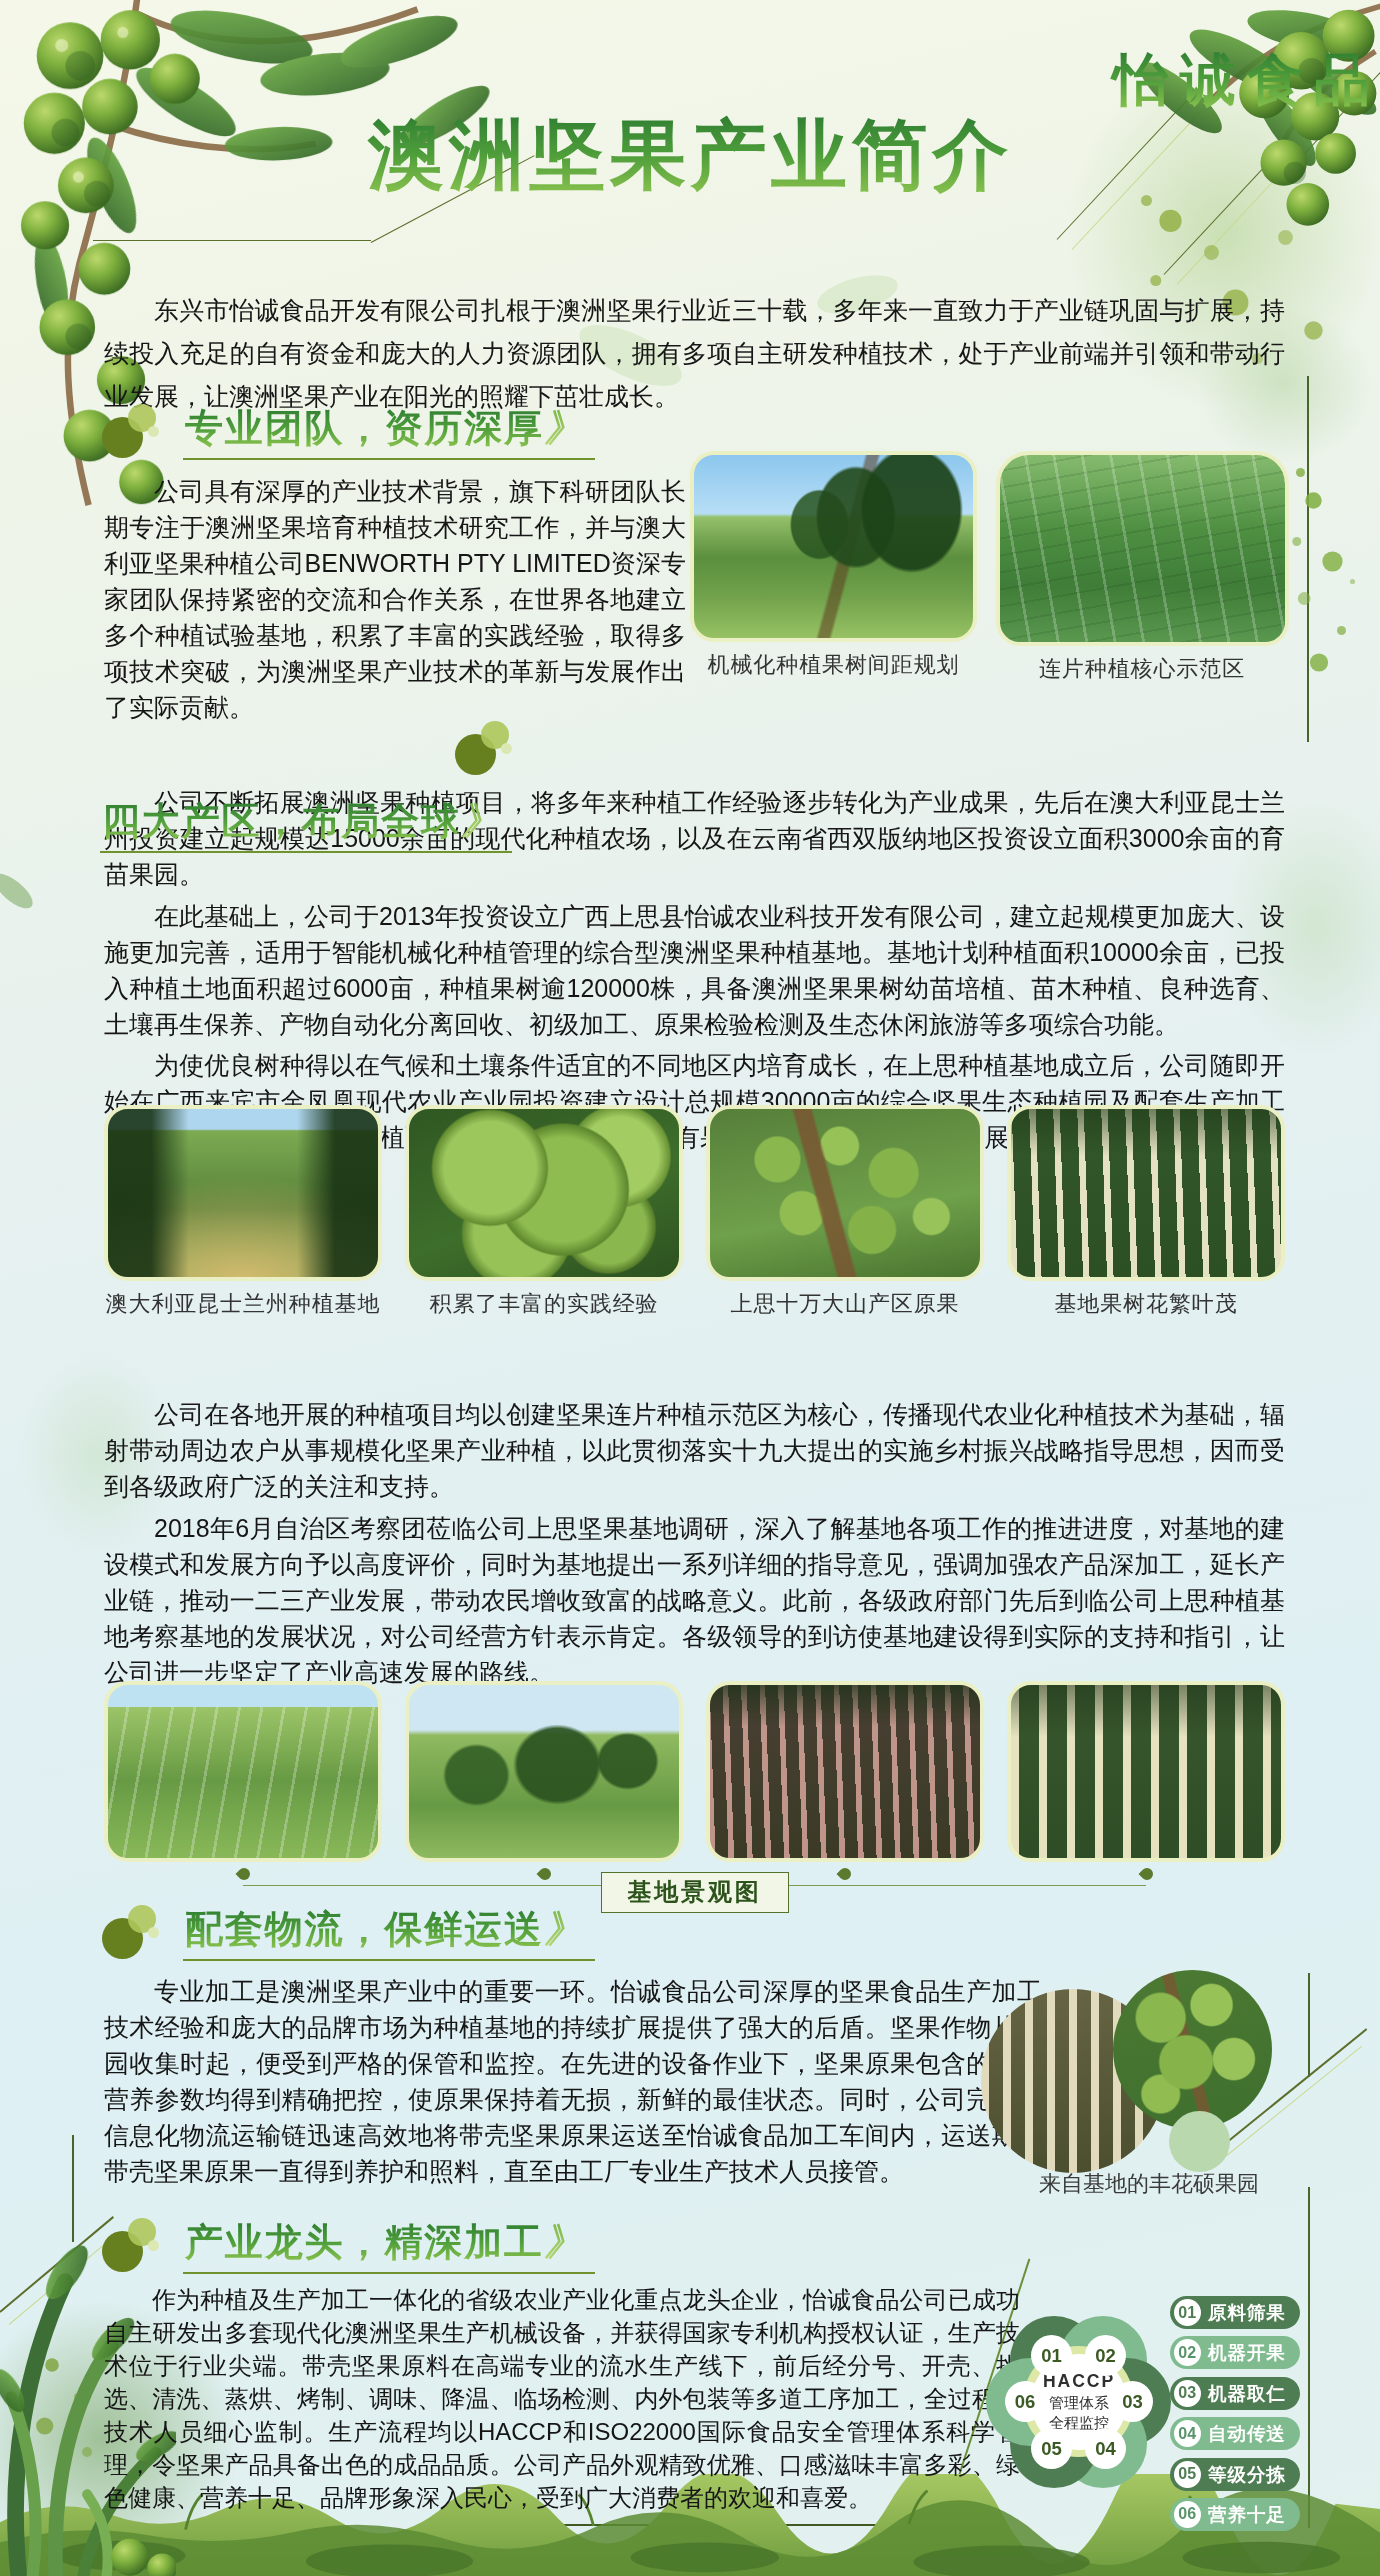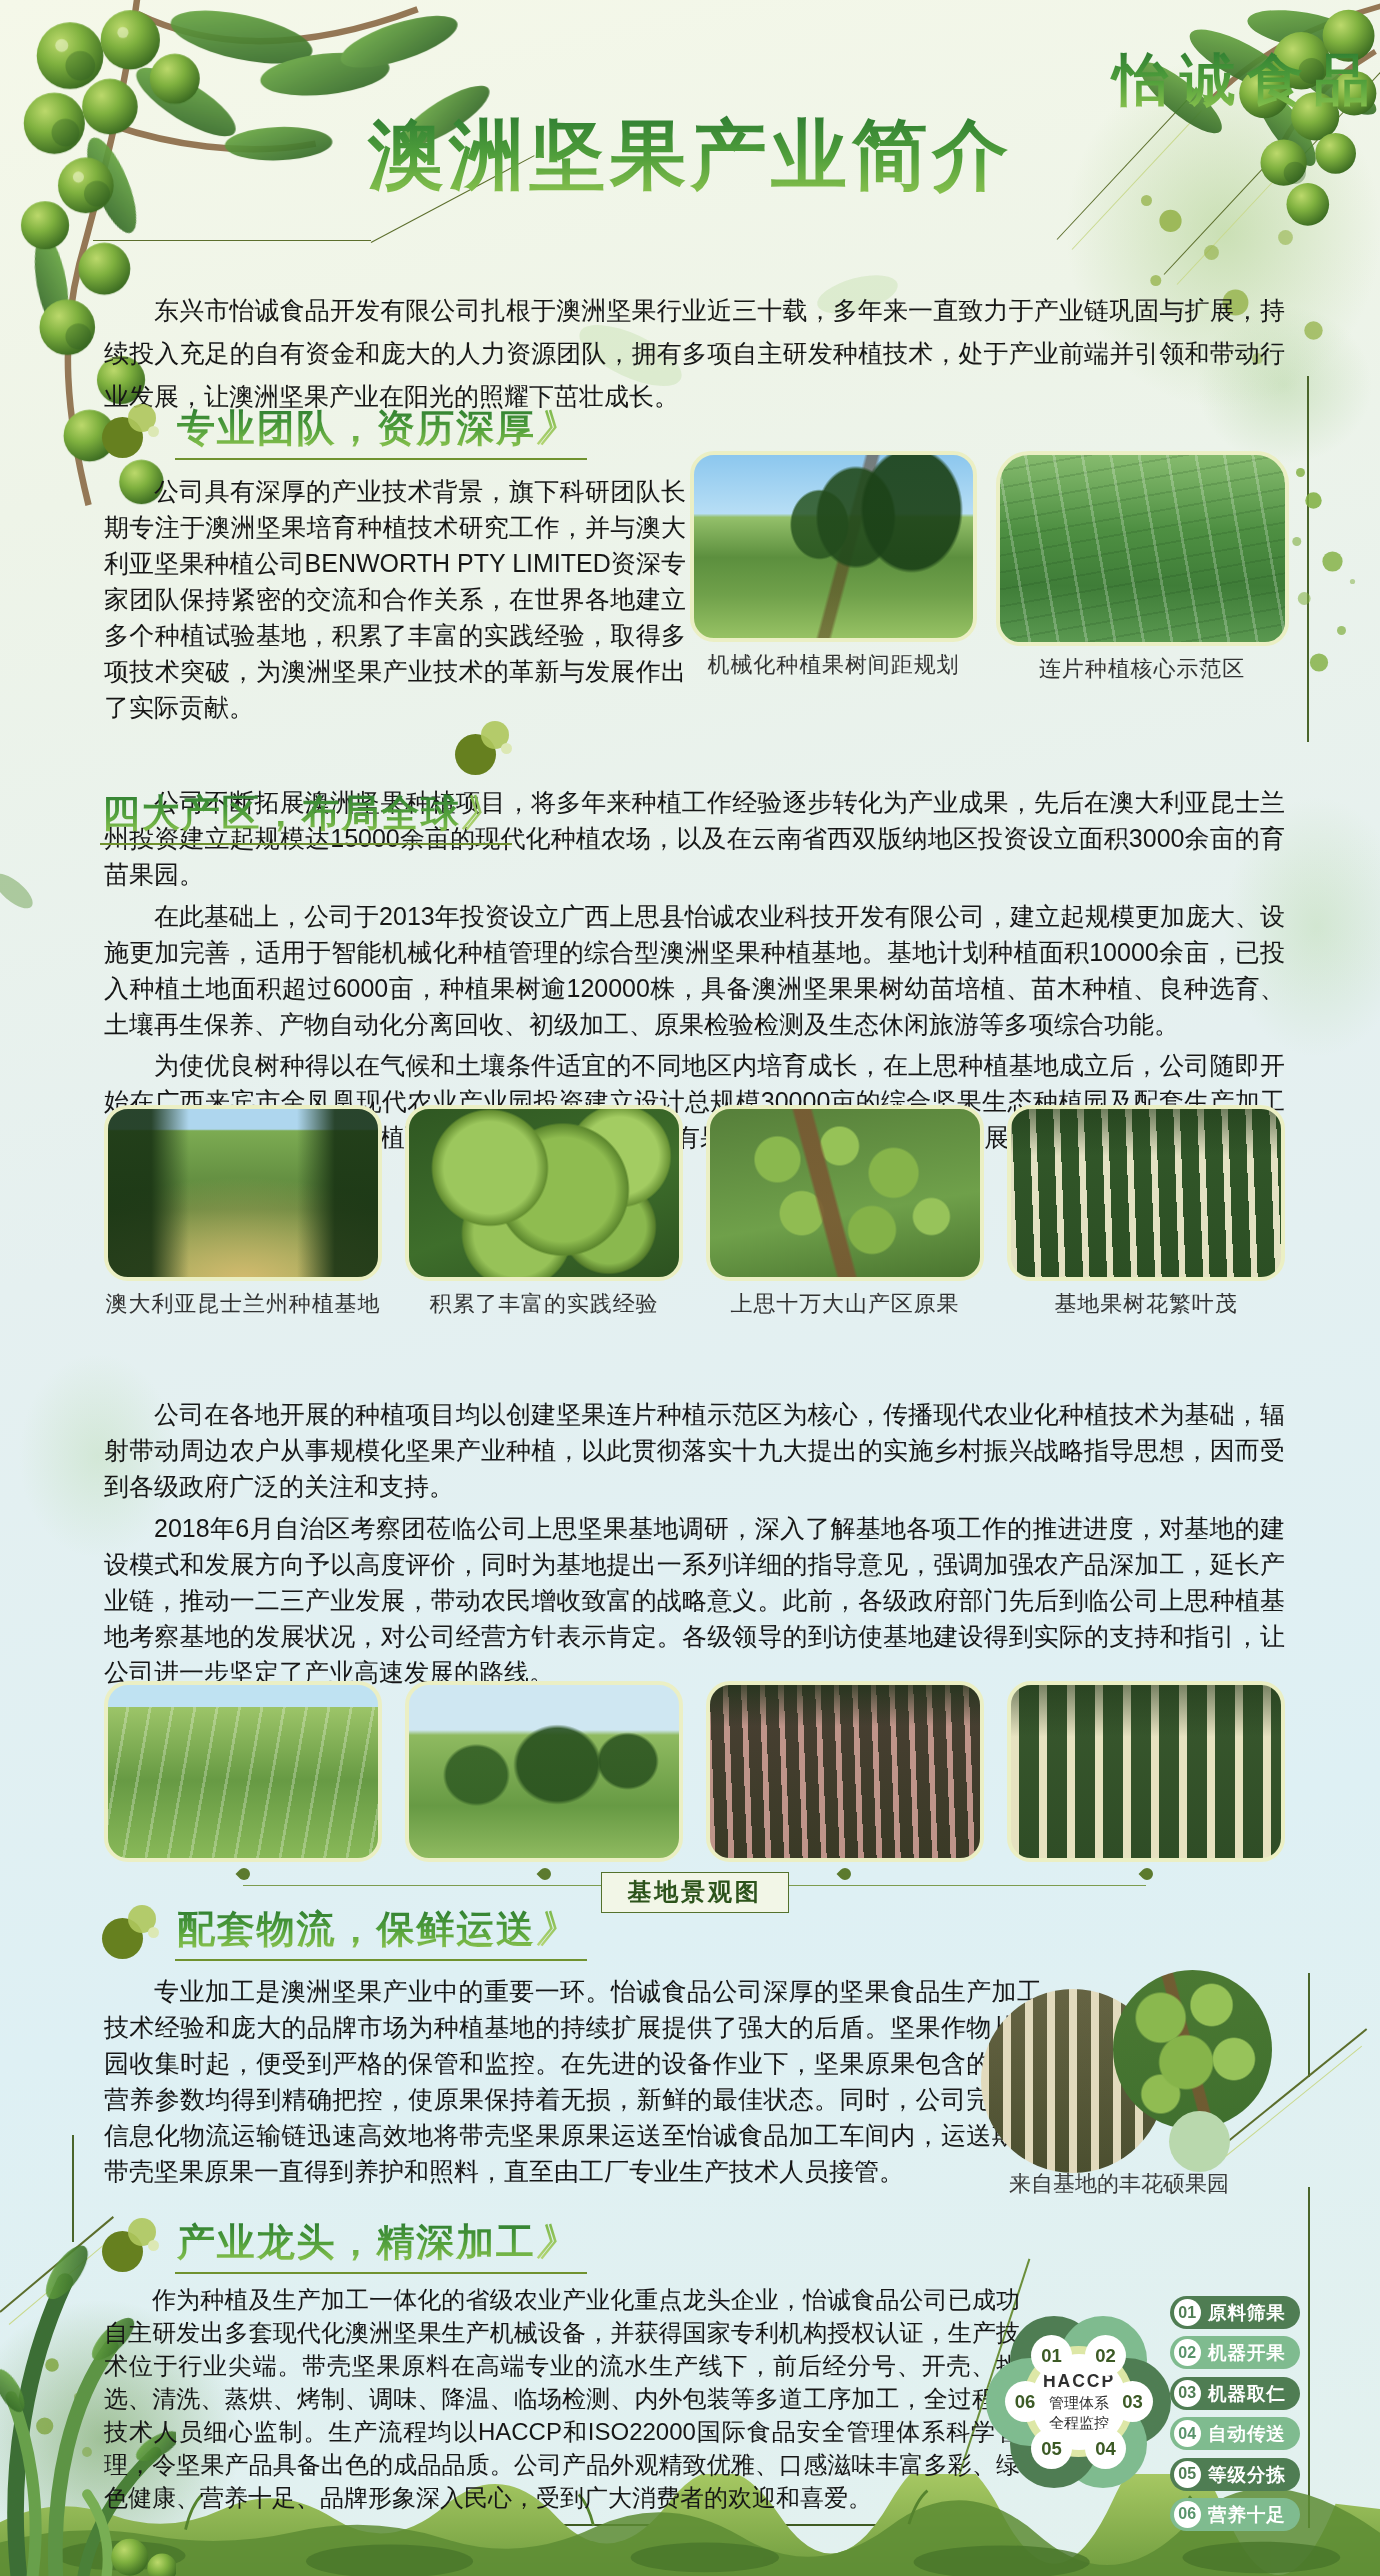--- a/index.html
+++ b/index.html
@@ -15,21 +15,21 @@
   .page-title .t2{font-size:76px;letter-spacing:4.6px;}
   .grad-green{background:linear-gradient(180deg,#2e7d32 0%,#4f9e3b 50%,#8cc44f 100%);
     -webkit-background-clip:text;background-clip:text;color:transparent;}
 
   
   .body-text{font-size:25px;line-height:36px;color:#161616;text-align:justify;z-index:4;}
   .body-text p{margin:0 0 5.6px;text-indent:2em;}
   .intro-text{line-height:43px;}
 
   
-  .sec-header{display:flex;align-items:flex-end;gap:16px;z-index:5;}
+  .sec-header{display:flex;align-items:flex-end;gap:24px;z-index:5;}
   .hdr-dots{position:relative;width:59px;height:56px;flex:none;}
   .hdr-dots i{position:absolute;border-radius:50%;display:block;}
   .hdr-dots .d1{width:41px;height:41px;left:1.9px;top:13px;background:#66801f;}
   .hdr-dots .d2{width:28px;height:28px;left:28px;top:0;background:#aec65c;opacity:.9;}
   .hdr-dots .d3{width:11px;height:11px;left:48px;top:22px;background:#dce8b4;}
   .hdr-label{display:inline-block;border-bottom:2.8px solid #70922f;padding:0 11px 8.3px 1.9px;
     font-size:38px;font-weight:bold;letter-spacing:1.9px;line-height:1.1;}
   .hdr-arrow{font-style:italic;background:linear-gradient(180deg,#79b649,#b9d878);
     -webkit-background-clip:text;background-clip:text;color:transparent;}
 
@@ -364,21 +364,21 @@
       </span>
     <span class="hdr-label"><span class="grad-green">配套物流，保鲜运送</span><span class="hdr-arrow">》</span></span>
   </div>
   <div class="abs body-text" style="left:104px;top:1973px;width:938px;">
     <p>专业加工是澳洲坚果产业中的重要一环。怡诚食品公司深厚的坚果食品生产加工技术经验和庞大的品牌市场为种植基地的持续扩展提供了强大的后盾。坚果作物从果园收集时起，便受到严格的保管和监控。在先进的设备作业下，坚果原果包含的各项营养参数均得到精确把控，使原果保持着无损，新鲜的最佳状态。同时，公司完善的信息化物流运输链迅速高效地将带壳坚果原果运送至怡诚食品加工车间内，运送期间带壳坚果原果一直得到养护和照料，直至由工厂专业生产技术人员接管。</p>
   </div>
   <div class="abs" style="left:981px;top:1984px;width:389px;height:241px;z-index:4;">
     <div class="circle-img circ-flowers" style="left:0;top:4.6px;width:184px;height:184px;"></div>
     <div class="circle-img circ-nuts" style="left:132px;top:-14px;width:159px;height:159px;"></div>
     <div class="circle-img" style="left:188px;top:127px;width:61px;height:61px;background:#b9d8ad;"></div>
-    <div class="abs" style="left:28px;top:185px;width:250px;text-align:left;font-size:22px;color:#3a3a3a;">来自基地的丰花硕果园</div>
+    <div class="abs" style="left:28px;top:185px;width:250px;text-align:right;font-size:22px;color:#3a3a3a;">来自基地的丰花硕果园</div>
   </div>
 
   <div class="abs sec-header" style="left:100px;top:2218px;">
     <span class="hdr-dots">
         <i class="d1"></i>
         <i class="d2"></i>
         <i class="d3"></i>
       </span>
     <span class="hdr-label"><span class="grad-green">产业龙头，精深加工</span><span class="hdr-arrow">》</span></span>
   </div>

